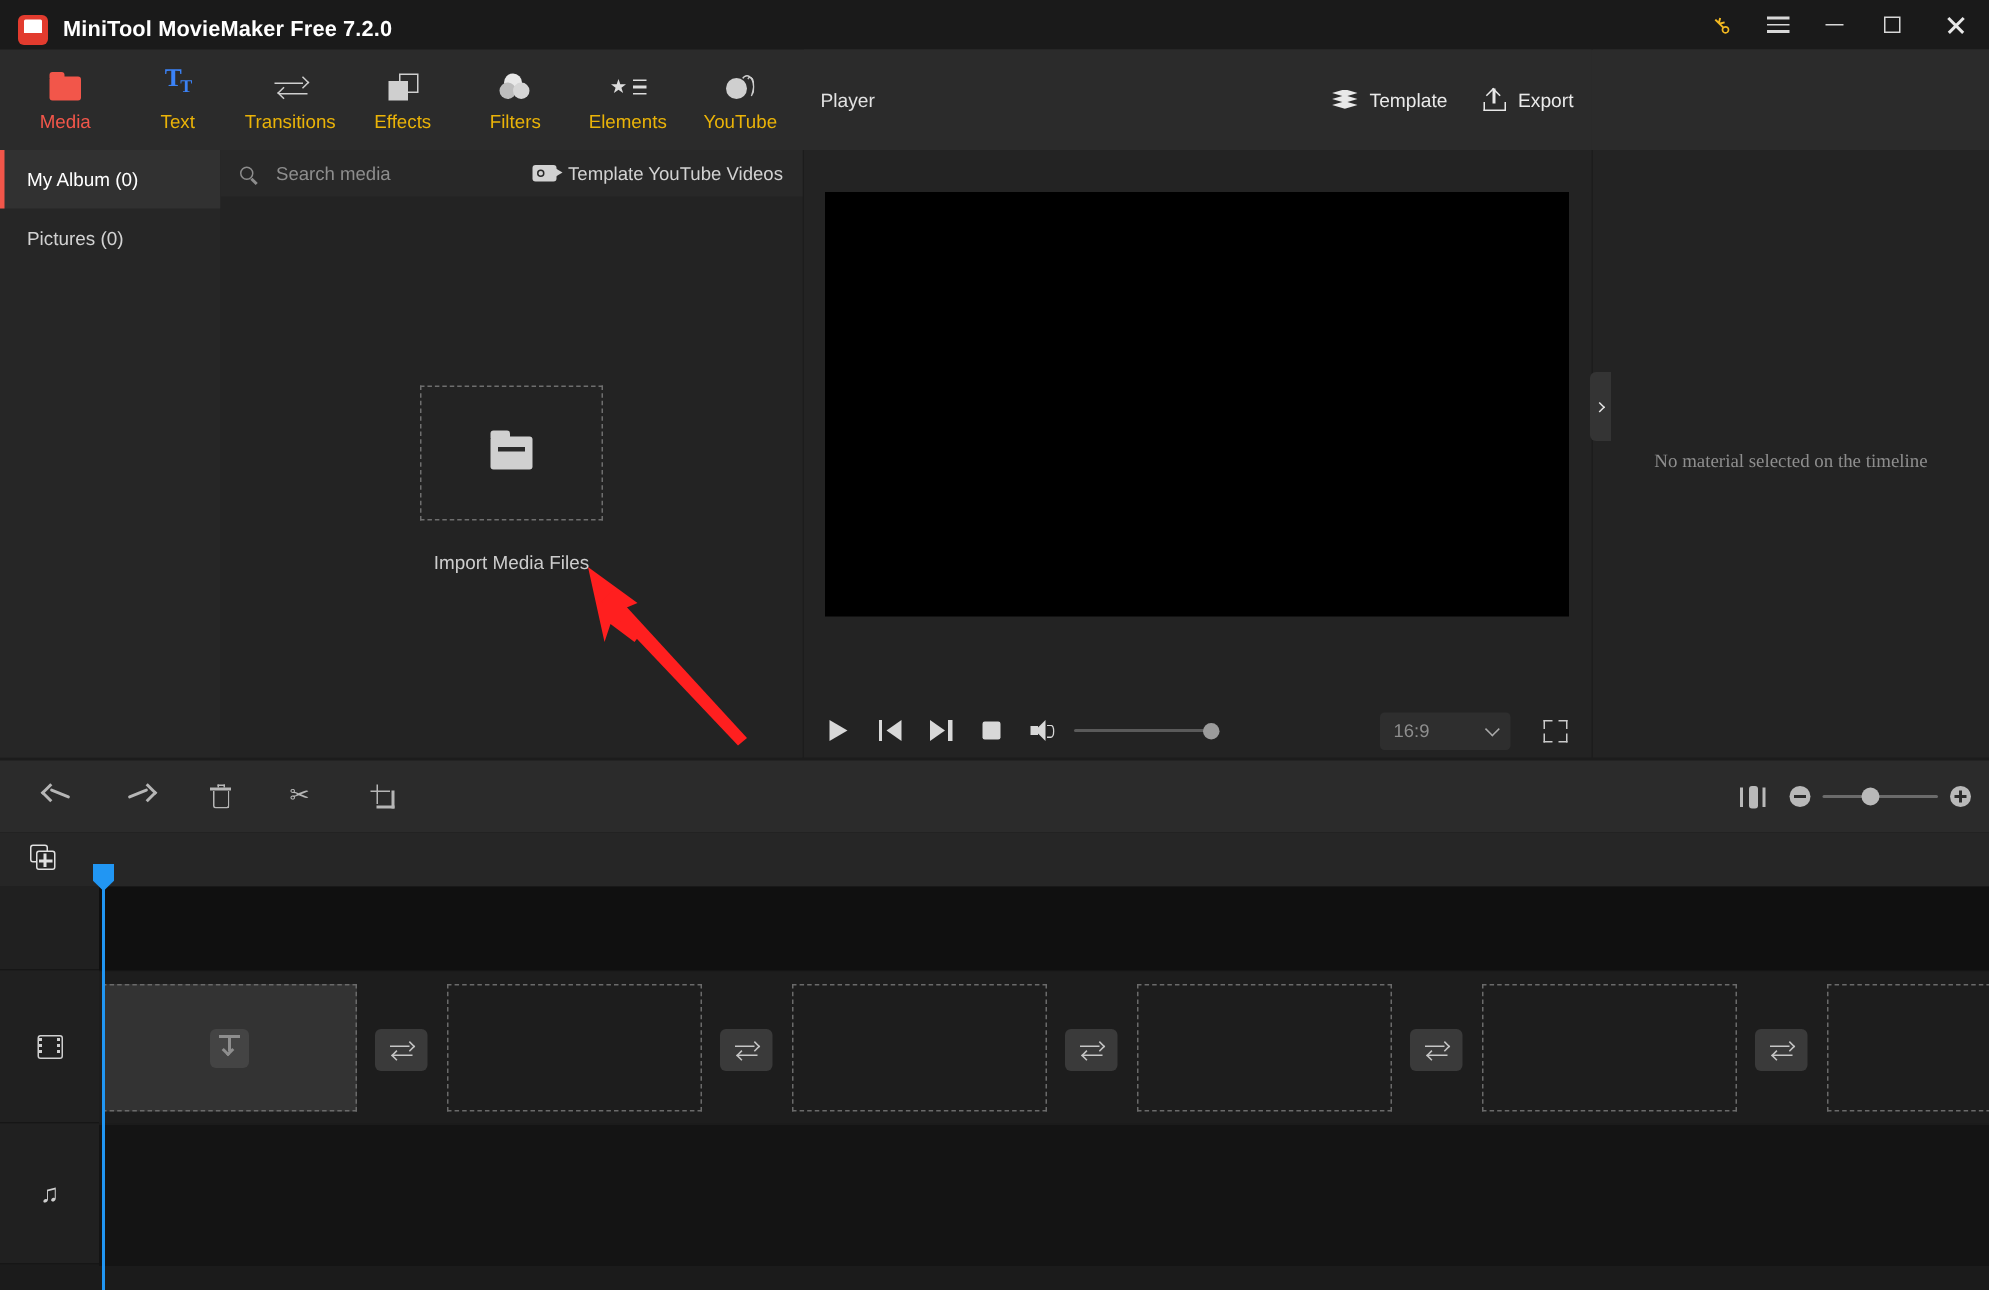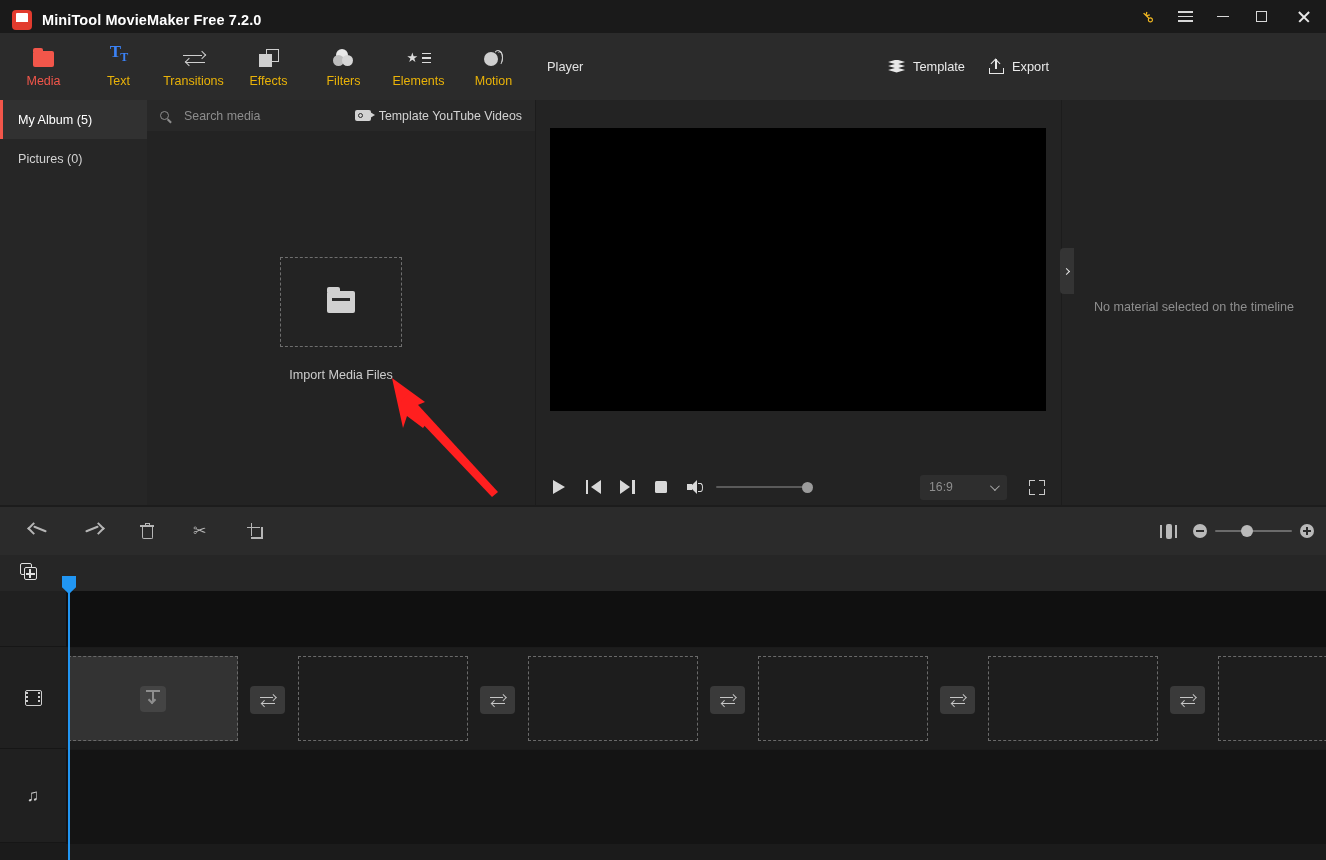--- a/index.html
+++ b/index.html
@@ -164,21 +164,21 @@
   .chev-d { position: absolute; right: 10px; width: 7px; height: 7px; border: 1.7px solid #a9a9a9; border-left: 0; border-top: 0; transform: rotate(45deg) translateY(-2px); }
   .fullscr { position: absolute; right: 16px; width: 16px; height: 15px; }
   .fullscr i { position: absolute; width: 6px; height: 6px; border: 1.7px solid #cacaca; }
   .fullscr i:nth-child(1){ left:0; top:0; border-right:0; border-bottom:0;}
   .fullscr i:nth-child(2){ right:0; top:0; border-left:0; border-bottom:0;}
   .fullscr i:nth-child(3){ left:0; bottom:0; border-right:0; border-top:0;}
   .fullscr i:nth-child(4){ right:0; bottom:0; border-left:0; border-top:0;}
 
   
   .right-head { position: absolute; left: 1062px; top: 33px; width: 264px; height: 67px; background: #2b2b2b; }
-  .right-pane { position: absolute; left: 1062px; top: 100px; width: 264px; height: 405px; background: #232323; }
+  .right-pane { position: absolute; left: 1062px; top: 100px; width: 264px; height: 405px; background: #232323; font-family: Liberation Serif, serif; }
   .no-mat { position: absolute; left: 0; top: 200px; width: 264px; text-align: center; font-size: 12.6px; color: #8e8e8e; }
   .collapse-tab { position: absolute; left: 1060px; top: 248px; width: 14px; height: 46px; background: #343434; border-radius: 4px 0 0 4px; display: flex; align-items: center; justify-content: center; }
   .chev-r { width: 5px; height: 5px; border: 1.6px solid #e6e6e6; border-left: 0; border-bottom: 0; transform: rotate(45deg); margin-left: -2px; }
 
   
   .tl-toolbar { position: absolute; left: 0; top: 507px; width: 1326px; height: 48px; background: #2b2b2b; display: flex; align-items: center; }
   .tlb { width: 54px; height: 48px; display: flex; align-items: center; justify-content: center; }
   .tlb:first-child { margin-left: 12px; }
   .undo-a, .redo-a { position: relative; width: 20px; height: 16px; }
   .undo-a b { position:absolute; left:0; top:1px; width:9px; height:9px; border:2px solid #b6b6b6; border-right:0; border-bottom:0; transform: rotate(-45deg); }
@@ -347,28 +347,28 @@
       <span class="lbl">Elements</span>
     </div>
     <div class="tool">
       <span class="ic">
           <span class="i-mot">
             <i></i>
             <i></i>
             <i></i>
           </span>
         </span>
-      <span class="lbl">Motion</span>
+      <span class="lbl">YouTube</span>
     </div>
   </div>
 
   <div class="media-pane">
     <div class="album-list">
       <div class="album-item active">
-        <span>My Album (5)</span>
+        <span>My Album (0)</span>
       </div>
       <div class="album-item">
         <span>Pictures (0)</span>
       </div>
     </div>
 
     <div class="media-main">
       <div class="media-bar">
         <div class="search-box">
           <span class="mag"></span>

